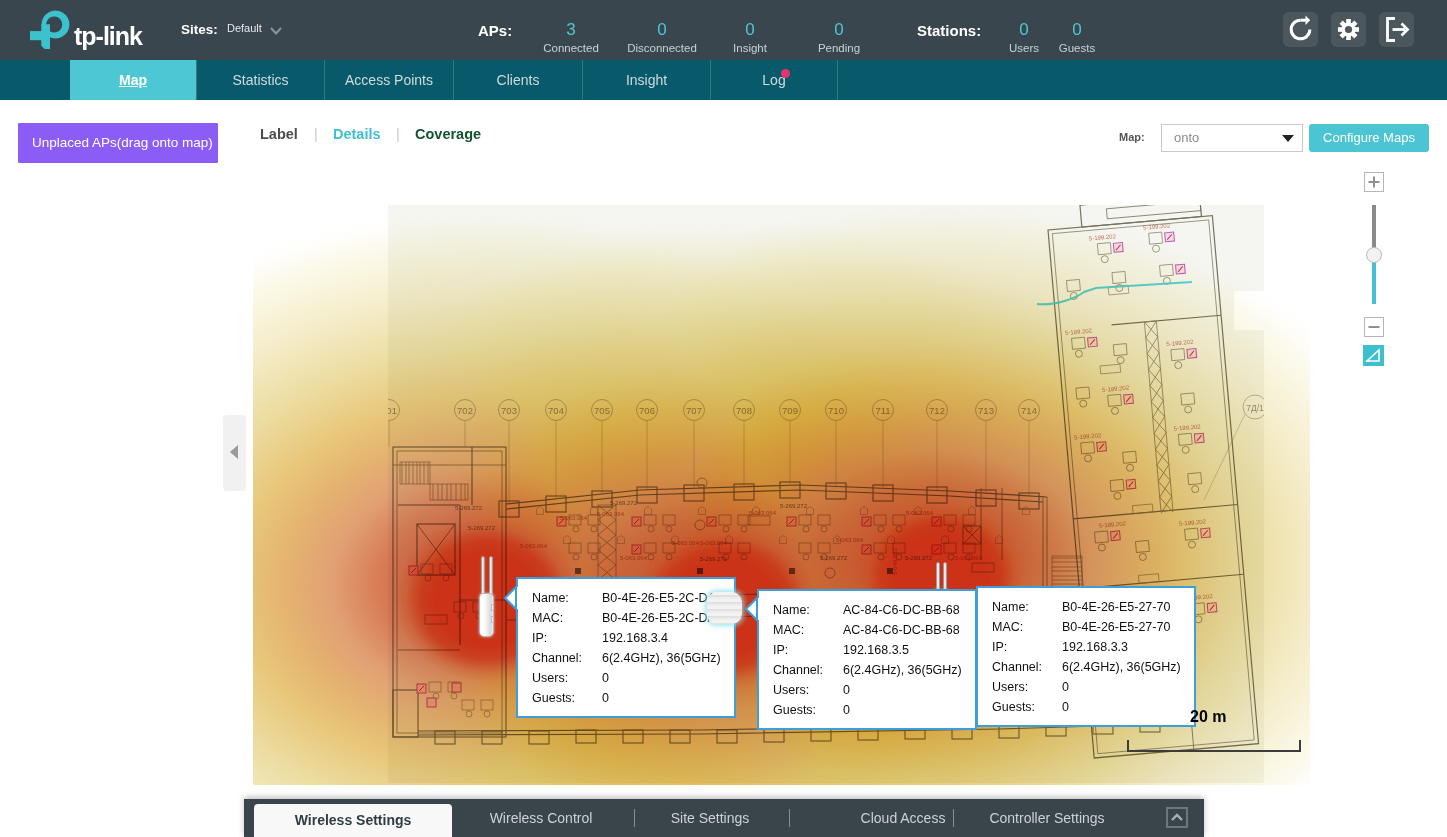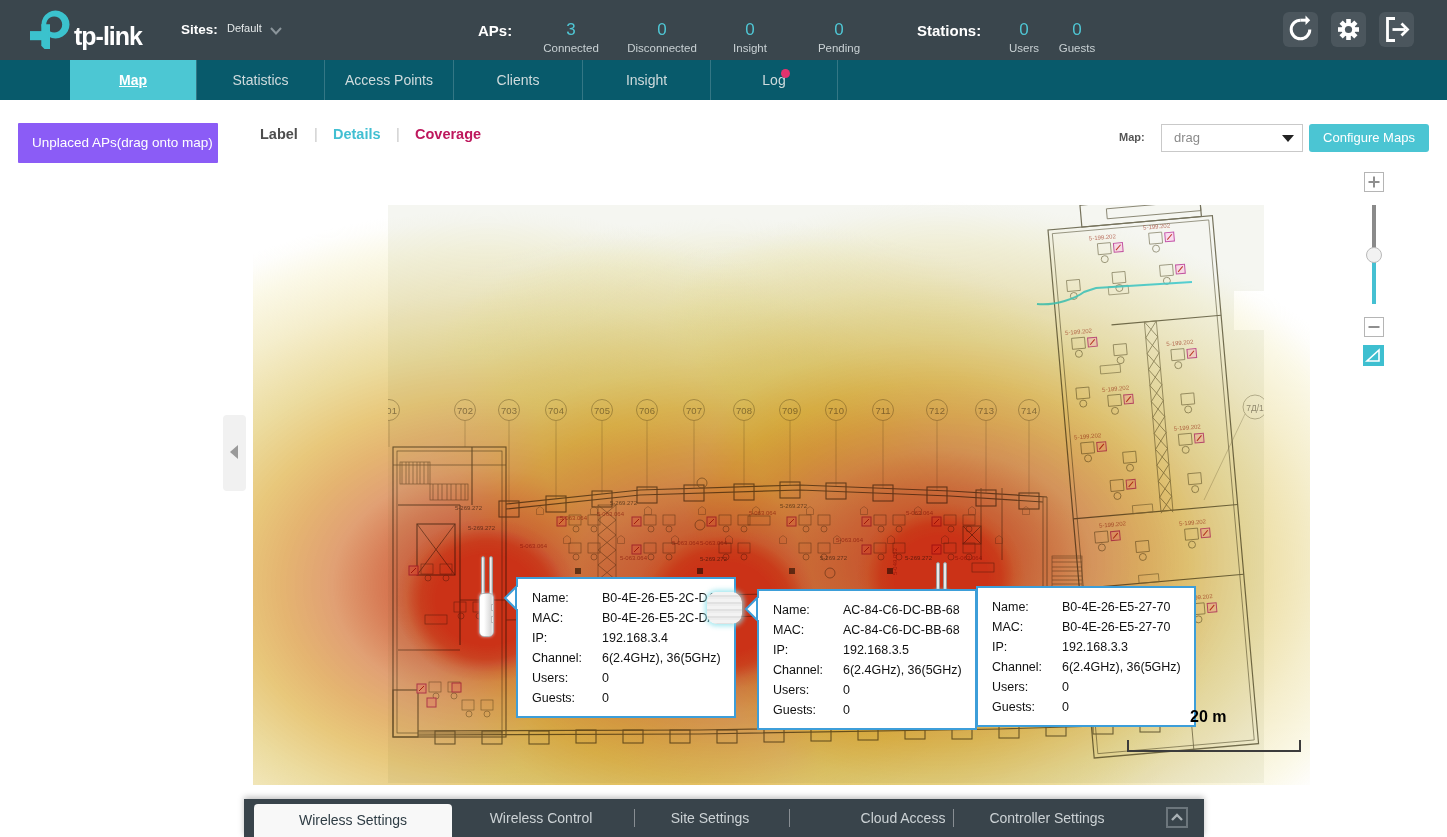--- a/index.html
+++ b/index.html
@@ -103,24 +103,24 @@
   <div class="tab" style="left:582px;width:128px">Insight</div>
   <div class="tab" style="left:710px;width:128px;border-right:1px solid rgba(255,255,255,0.18)">Log</div>
   <div class="abs" style="left:781px;top:9px;width:9px;height:9px;border-radius:50%;background:#e5336e"></div>
 </div>
 
 <div id="unplaced">Unplaced APs(drag onto map)</div>
 <div class="lnk" style="left:260px;color:#4d4d4d">Label</div>
 <div class="lnk" style="left:314px;color:#c9c9c9;font-weight:normal">|</div>
 <div class="lnk" style="left:333px;color:#41bfd2">Details</div>
 <div class="lnk" style="left:396px;color:#c9c9c9;font-weight:normal">|</div>
-<div class="lnk" style="left:415px;color:#be185d">Coverage</div>
+<div class="lnk" style="left:415px;color:#14532d">Coverage</div>
 
 <div class="abs" style="left:1119px;top:131px;color:#555;font-size:11px;font-weight:bold">Map:</div>
-<div class="abs" style="left:1161px;top:124px;width:142px;height:28px;background:#fff;border:1px solid #c9c9c9;color:#8b8b8b;font-size:13px;line-height:26px;padding-left:12px">drag</div>
+<div class="abs" style="left:1161px;top:124px;width:142px;height:28px;background:#fff;border:1px solid #c9c9c9;color:#8b8b8b;font-size:13px;line-height:26px;padding-left:12px">onto</div>
 <svg class="abs" style="left:1281px;top:134px" width="14" height="9">
     <path d="M1 1 H 13 L 7 8 Z" fill="#222"></path>
   </svg>
 <div class="abs" style="left:1309px;top:124px;width:120px;height:28px;background:#4bc5d3;border-radius:3px;color:#fff;font-size:13px;line-height:28px;text-align:center">Configure Maps</div>
 
 <div id="planbg"></div>
 <svg id="plansvg" style="position:absolute;left:388px;top:205px" width="876" height="578" viewBox="388 205 876 578">
     <g fill="none" stroke="#b3b0a1" stroke-width="1" opacity="0.9">
 <circle cx="389" cy="410" r="10.5"></circle>
 <line x1="389" y1="420.5" x2="389" y2="447" stroke-width="0.7"></line>
@@ -706,21 +706,21 @@
   </svg>
 <div class="abs" style="left:758px;top:598px;width:4px;height:22px;background:#fff"></div>
 
 <div class="abs" style="left:1190px;top:708px;color:#000;font-size:16px;font-weight:bold">20 m</div>
 <svg class="abs" style="left:1127px;top:739px" width="175" height="14">
   <path d="M1 1 V 12 H 173 V 1" stroke="#3c3c3c" stroke-width="2" fill="none"></path>
 </svg>
 
 <div id="bbar">
   <div class="abs" style="left:10px;top:5px;width:198px;height:33px;background:#f8f8f8;border-radius:4px 4px 0 0"></div>
-  <div class="btab" style="left:109px;color:#2e3c44;font-weight:normal;top:5px;height:33px;line-height:33px">Wireless Settings</div>
+  <div class="btab" style="left:109px;color:#2e3c44;font-weight:bold;top:5px;height:33px;line-height:33px">Wireless Settings</div>
   <div class="btab" style="left:297px">Wireless Control</div>
   <div class="btab" style="left:466px">Site Settings</div>
   <div class="btab" style="left:659px">Cloud Access</div>
   <div class="btab" style="left:803px">Controller Settings</div>
   <div class="bsep" style="left:390px"></div>
   <div class="bsep" style="left:545px"></div>
   <div class="bsep" style="left:709px"></div>
   <div class="abs" style="left:922px;top:8px;width:22px;height:21px;border:2px solid #6c767c"></div>
   <svg class="abs" style="left:922px;top:8px" width="22" height="21">
       <path d="M6 13 L11 8 L16 13" stroke="#a9b1b5" stroke-width="2.4" fill="none"></path>

